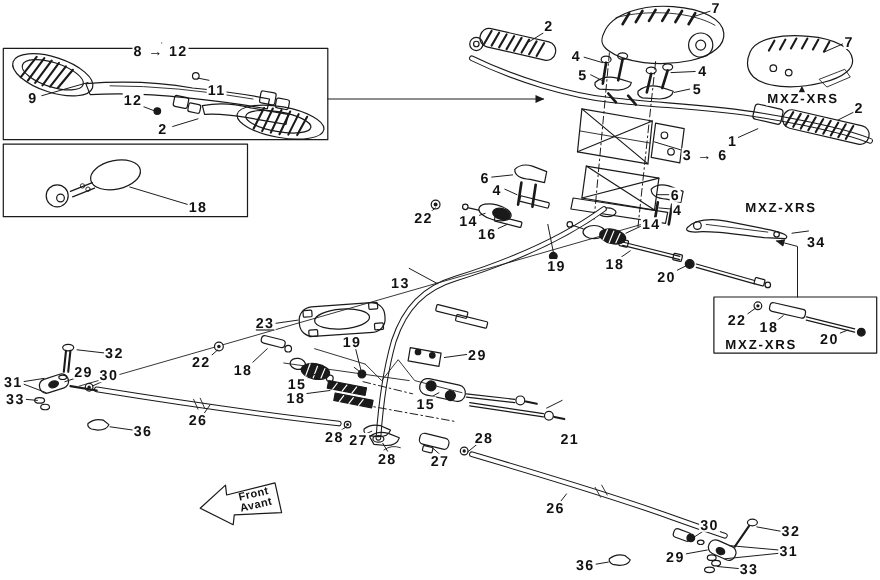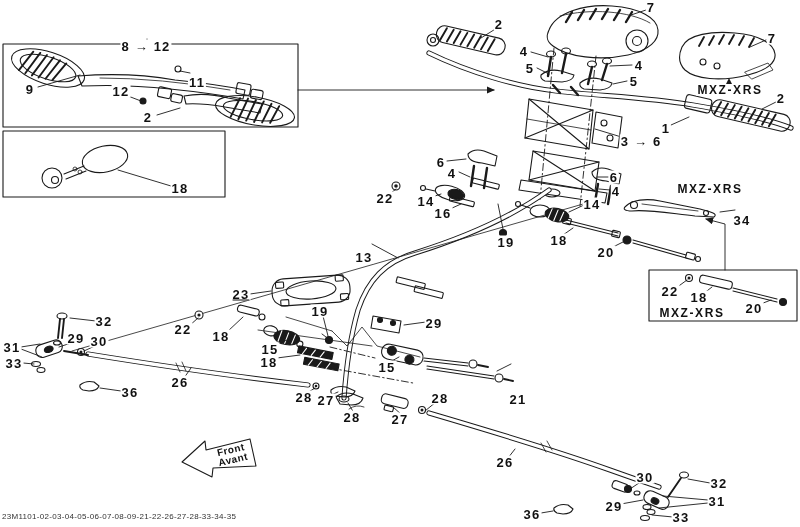--- a/index.html
+++ b/index.html
@@ -448,21 +448,20 @@
 </svg>
 
   <div class="callout" style="left:146px;top:46px">8 → 12</div>
 
 
   <div class="front-label">
     <div>Front</div>
     <div>Avant</div>
   </div>
 
-  <div class="doc-code">23M1101-02-03-04-05-06-07-08-09-21-22-26-27-28-33-34-35</div>
 <div class="callout" style="left: 30px; top: 89px;">9</div>
     <div class="callout" style="left: 197px; top: 71px; margin-top: 11px;">11</div>
     <div class="callout" style="left: 121px; top: 91px;">12</div>
     <div class="callout" style="left: 148px; top: 117px;">2</div>
     <div class="callout" style="left: 180px; top: 188px;">18</div>
     <div class="callout" style="left: 499px; top: 24px;">2</div>
     <div class="callout" style="left: 651px; top: 7px;">7</div>
     <div class="callout" style="left: 524px; top: 51px;">4</div>
     <div class="callout" style="left: 530px; top: 68px;">5</div>
     <div class="callout" style="left: 639px; top: 65px;">4</div>

